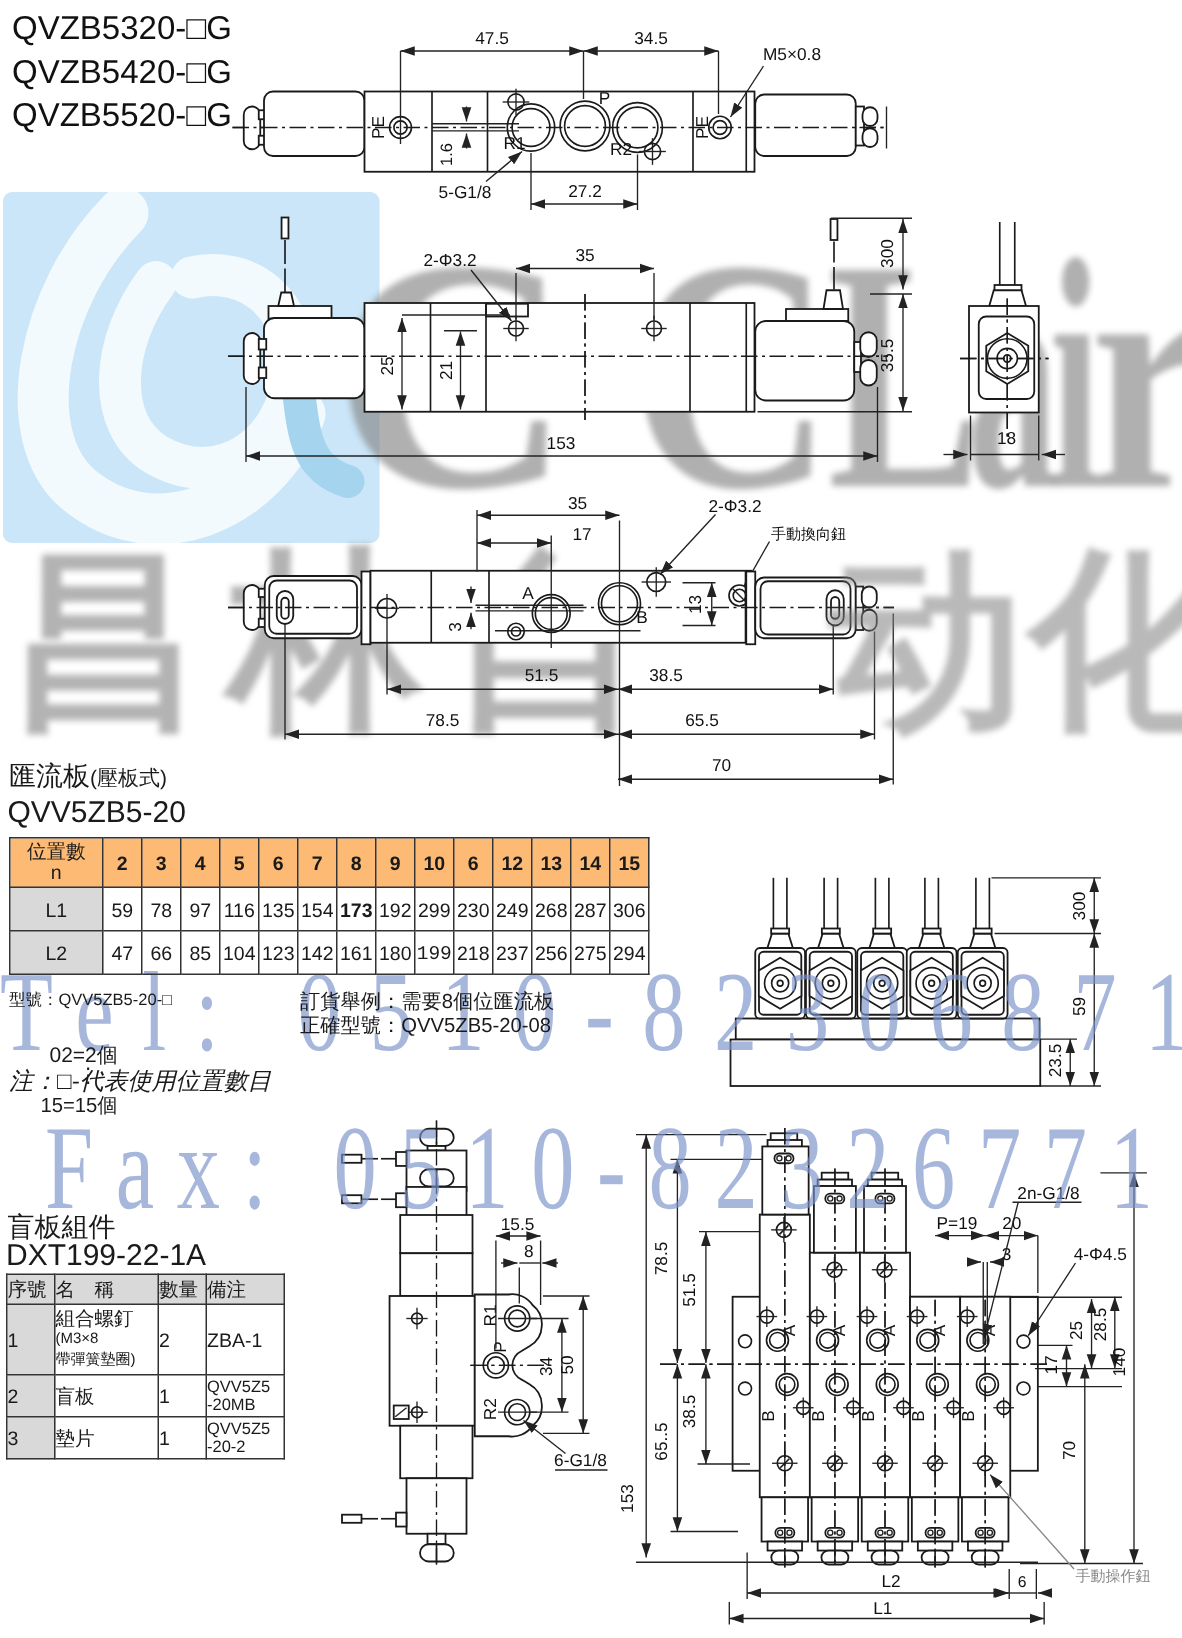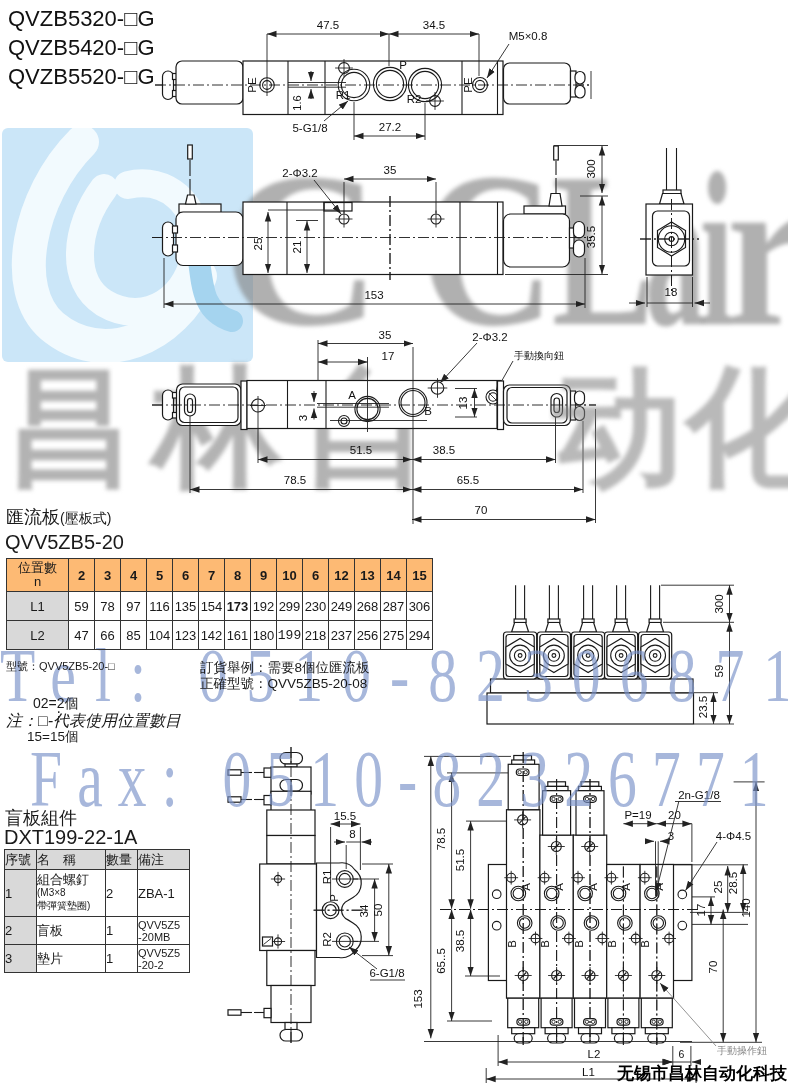--- a/index.html
+++ b/index.html
@@ -1098,15 +1098,14 @@
 <line class="cl" x1="313.6" y1="910.2" x2="367.5" y2="910.2"></line>
 <line class="cl" x1="523.2" y1="752" x2="523.2" y2="1045"></line>
 <line class="cl" x1="556.6" y1="779" x2="556.6" y2="1045"></line>
 <line class="cl" x1="590" y1="779" x2="590" y2="1045"></line>
 <line class="cl" x1="623.4" y1="866.5" x2="623.4" y2="1045"></line>
 <line class="cl" x1="656.8" y1="866.5" x2="656.8" y2="1045"></line>
 <line class="cl" x1="440" y1="909.5" x2="700" y2="909.5"></line>
 </g>
 </svg>
 
-<div class="abs z30" style="left:617px;top:1062px;font-size:17px;font-weight:bold;color:#000;white-space:nowrap;">无锡市昌林自动化科技</div>
 
 </div>
 
 </body></html>

